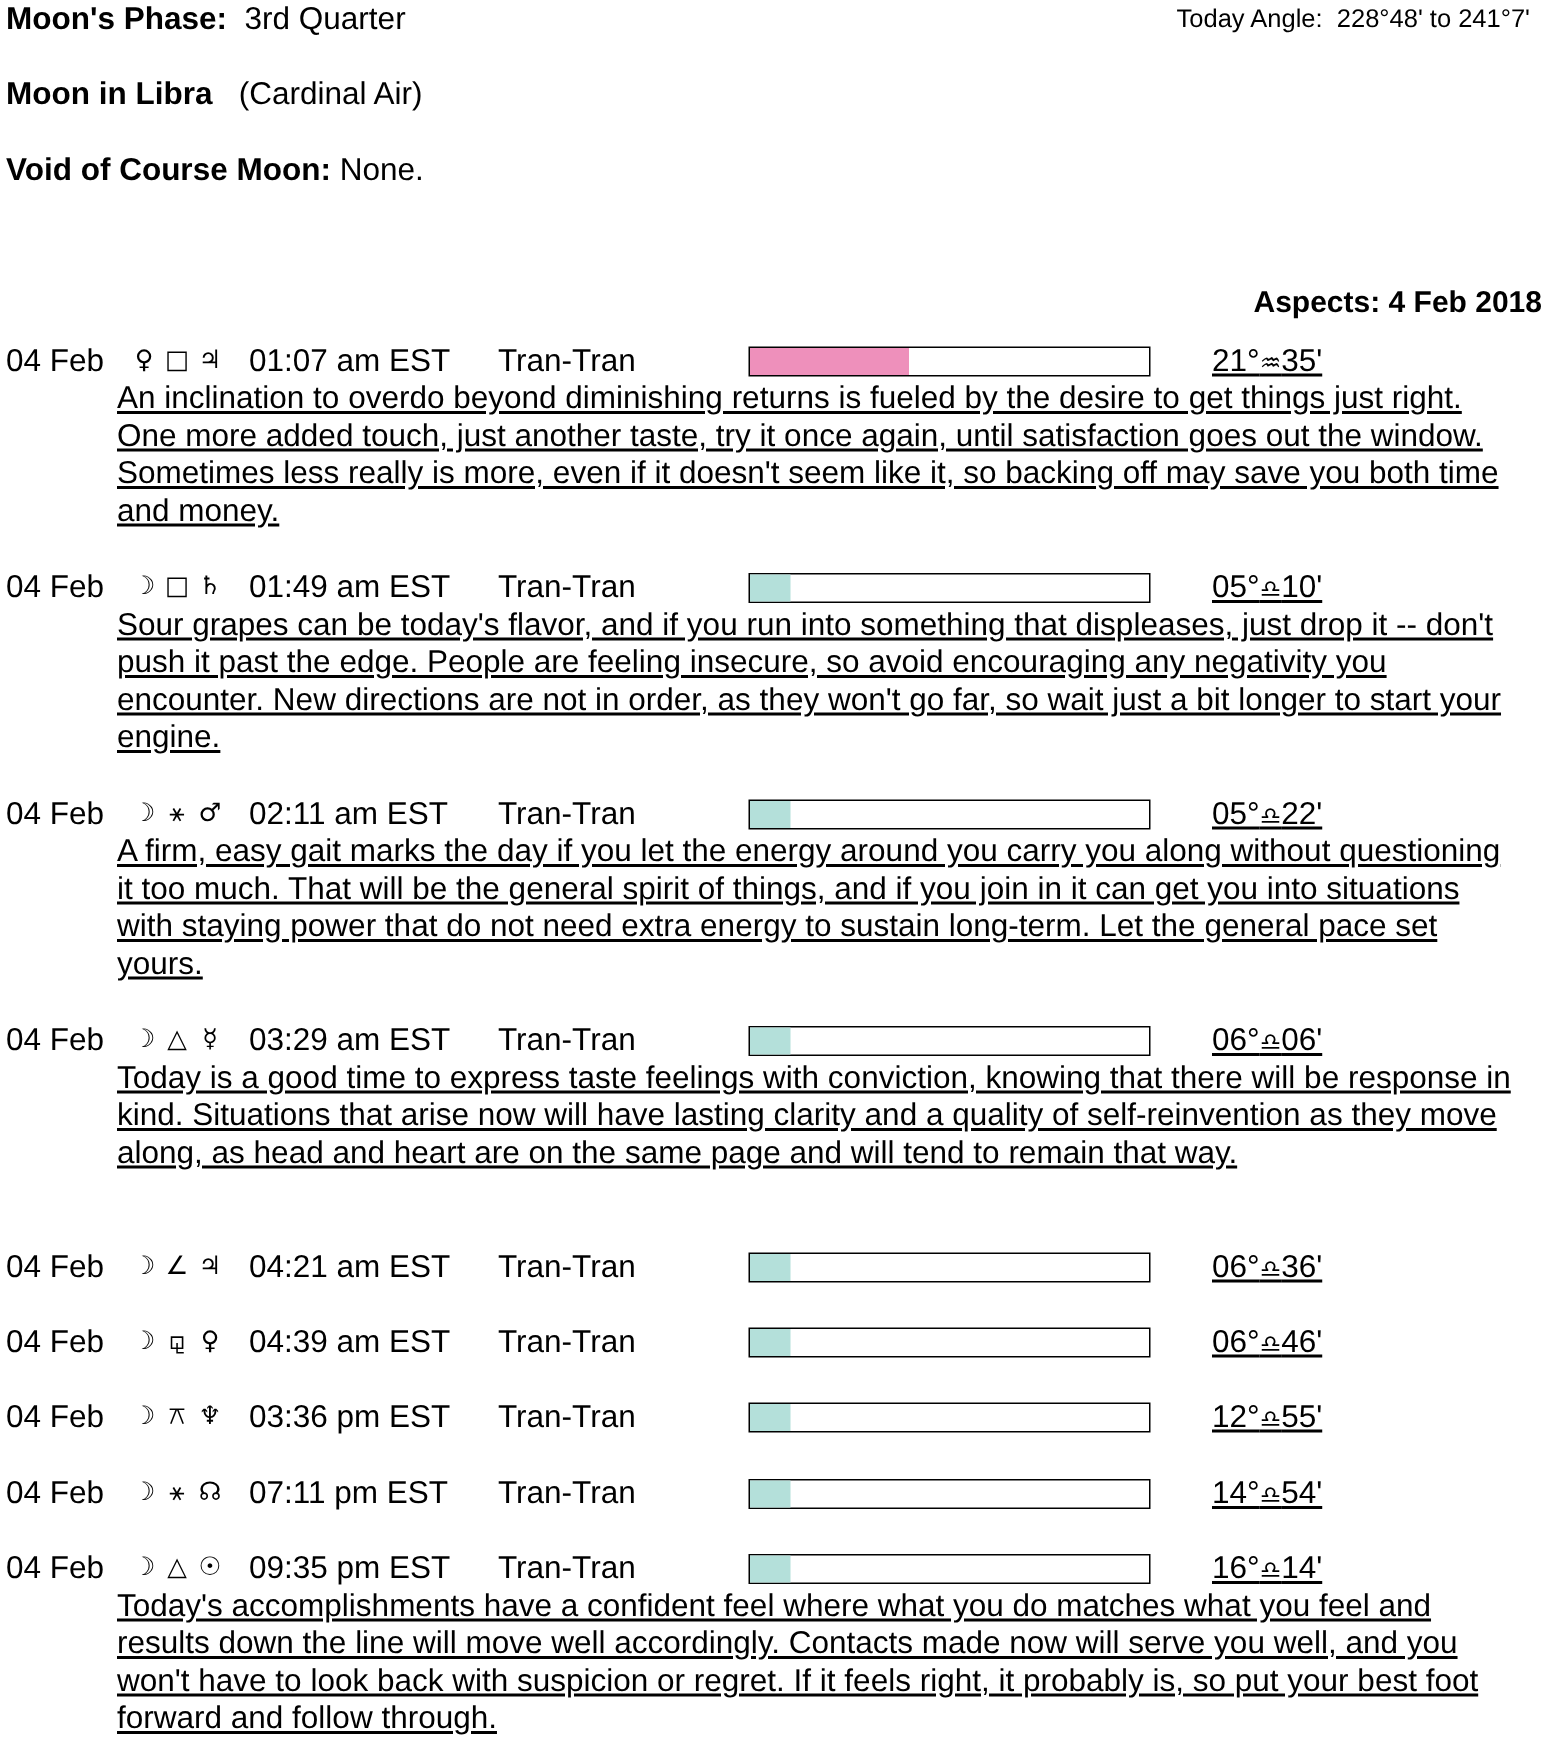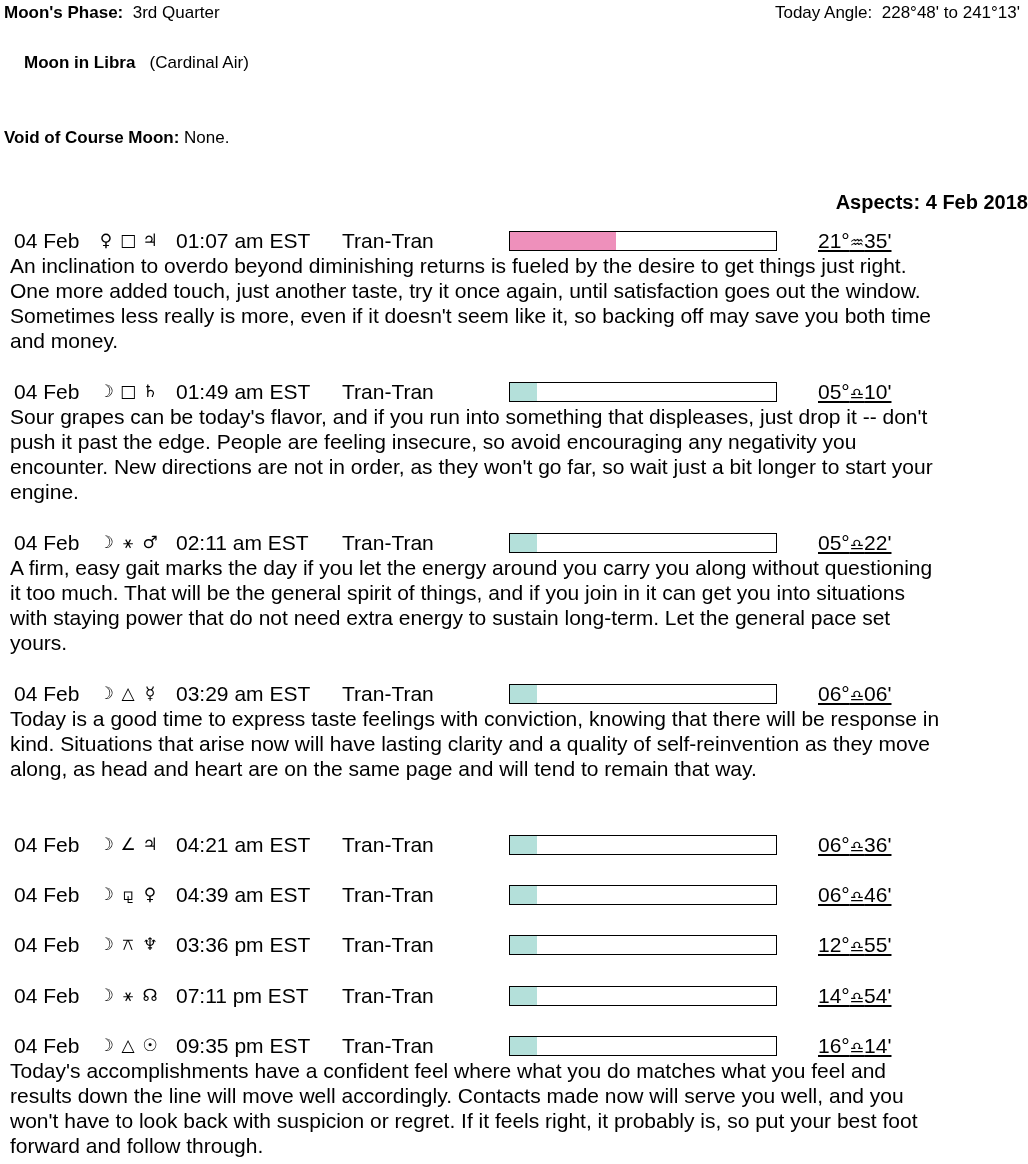--- a/index.html
+++ b/index.html
@@ -13,48 +13,48 @@
       position: relative;
       overflow: hidden;
       font-family: "Liberation Sans", sans-serif;
       color: #000;
       font-size: 21px;
     }
     .info-line {
       position: absolute;
       left: 4px;
       white-space: pre;
-      font-size: 17px;
+      font-size: 21px;
       line-height: 26px;
     }
     .info-line b { font-weight: bold; }
     #phase-line { top: 0px; }
-    #sign-line { top: 50px; margin-left: 20px; }
-    #voc-line { top: 101px; margin-top: 24px; }
+    #sign-line { top: 50px; }
+    #voc-line { top: 101px; }
     .phase-angle {
       position: absolute;
       top: 1px;
       right: 8px;
       font-size: 17px;
       line-height: 24px;
       white-space: pre;
     }
     .aspects-title {
       position: absolute;
       top: 189px;
       left: 0;
       width: 1028px;
       text-align: right;
       font-weight: bold;
       font-size: 20px;
       line-height: 26px;
     }
     .aspect {
       position: absolute;
-      left: 10px;
+      left: 0;
       width: 824px;
     }
     .aspect-row {
       position: relative;
       height: 25px;
       font-size: 21px;
       line-height: 25px;
       white-space: pre;
     }
     .a-date { position: absolute; left: 4px; }
@@ -73,32 +73,34 @@
       box-sizing: content-box;
     }
     .a-bar-fill {
       position: absolute;
       left: 0; top: 0; bottom: 0;
     }
     .a-pos { position: absolute; left: 808px; text-decoration: underline; }
     .a-pos .sign { font-family: "DejaVu Sans", sans-serif; font-size: 16px; }
     .a-text {
       position: relative;
+      margin-left: 78px;
       width: 930px;
       font-size: 21px;
       line-height: 25px;
       margin-top: 0px;
+      text-decoration: underline;
     }
   </style>
 </head>
 <body>
 
 <div class="info-line" id="phase-line"><b>Moon's Phase:</b>  <span>3rd Quarter</span></div>
 
-<div class="phase-angle"><span>Today Angle:</span>  <span>228°48' to 241°13'</span></div>
+<div class="phase-angle"><span>Today Angle:</span>  <span>228°48' to 241°7'</span></div>
 
 <div class="info-line" id="sign-line"><b>Moon in Libra</b>   <span>(Cardinal Air)</span></div>
 
 <div class="info-line" id="voc-line"><b>Void of Course Moon:</b> <span>None.</span></div>
 
 <div class="aspects-title">Aspects: 4 Feb 2018</div>
 
 <div id="aspects-container">
     <div class="aspect" style="top: 228px;">
       <div class="aspect-row"><span class="a-date">04 Feb</span><span class="a-glyphs"><span class="a-glyph">♀</span><span class="a-glyph">□</span><span class="a-glyph">♃</span></span><span class="a-time">01:07 am EST</span><span class="a-type">Tran-Tran</span><span class="a-bar" style="border-color: rgb(0, 0, 0);"><span class="a-bar-fill" style="width: 40%; background: rgb(238, 144, 187);"></span></span><span class="a-pos"><span>21°</span><span class="sign">♒</span><span>35'</span></span></div>

